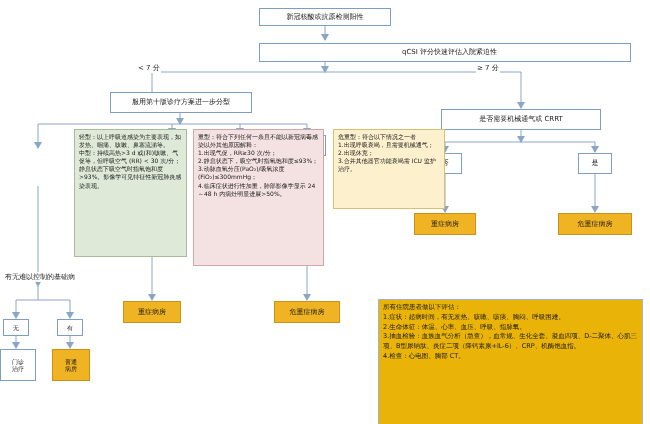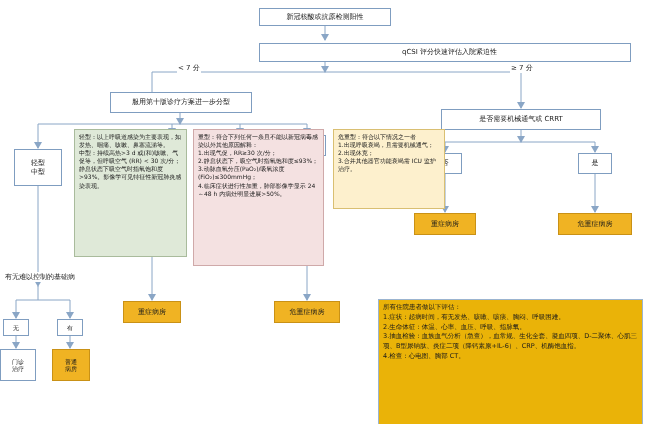--- a/index.html
+++ b/index.html
@@ -110,29 +110,27 @@
       <polygon points="70,349 66,342 74,342"></polygon>
       <polygon points="152,301 148,294 156,294"></polygon>
       <polygon points="307,301 303,294 311,294"></polygon>
     </g>
   </svg>
 
   <div class="node small" style="left:259px;top:8px;width:132px;height:18px;">新冠核酸或抗原检测阳性</div>
 
   <div class="node small" style="left:259px;top:43px;width:372px;height:19px;padding-left:12px;">qCSI 评分快速评估入院紧迫性</div>
 
-  <div class="label" style="left:137px;top:63px;margin-left:40px;">&lt; 7 分</div>
-  <div class="label" style="left:510px;top:63px;">≥ 7 分</div>
+  <div class="label" style="left:137px;top:63px;">&lt; 7 分</div>
+  <div class="label" style="left:476px;top:63px;">≥ 7 分</div>
 
   <div class="node small" style="left:441px;top:109px;width:160px;height:21px;">是否需要机械通气或 CRRT</div>
 
   <div class="node small" style="left:110px;top:92px;width:142px;height:21px;">服用第十版诊疗方案进一步分型</div>
 
-  <div class="node small" style="left:14px;top:149px;width:48px;height:37px;white-space:pre-line;">轻型
-中型</div>
 
   <div class="node small" style="left:134px;top:135px;width:37px;height:21px;">重型</div>
 
   <div class="node small" style="left:289px;top:135px;width:37px;height:21px;">危重型</div>
 
   <div class="node small" style="left:428px;top:153px;width:34px;height:21px;">否</div>
   <div class="node small" style="left:578px;top:153px;width:34px;height:21px;">是</div>
 
   <div class="node small" style="left:414px;top:213px;width:62px;height:22px;background:#f0b323;border-color:#c99116;">重症病房</div>
   <div class="node small" style="left:558px;top:213px;width:74px;height:22px;background:#f0b323;border-color:#c99116;">危重症病房</div>

